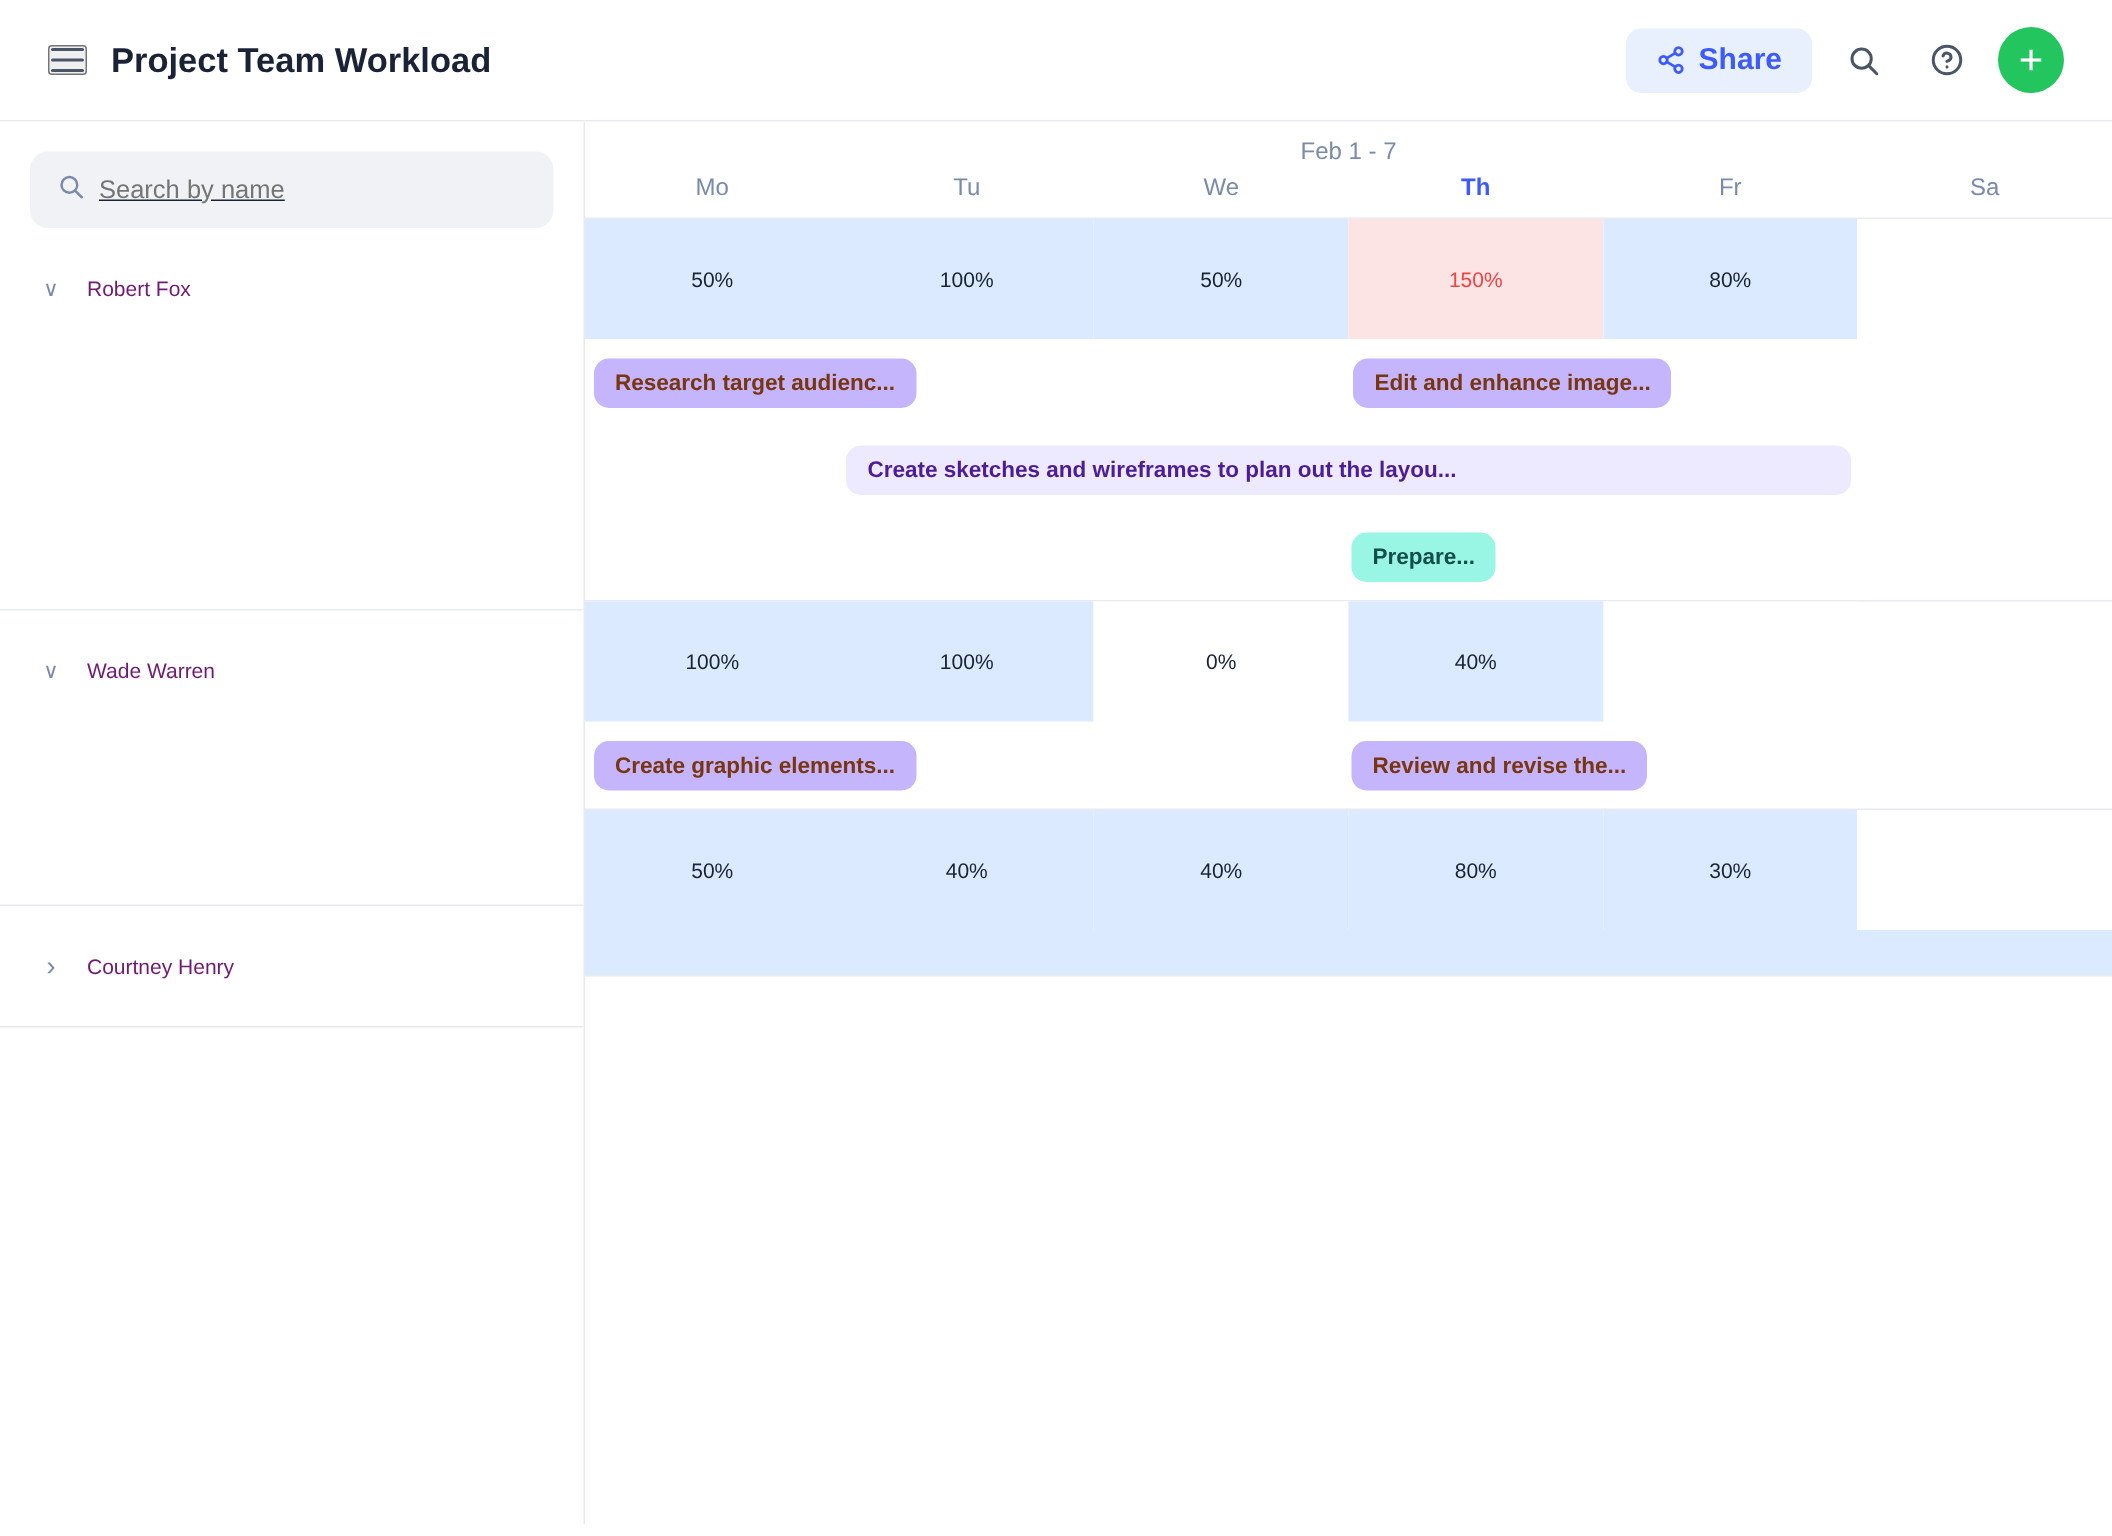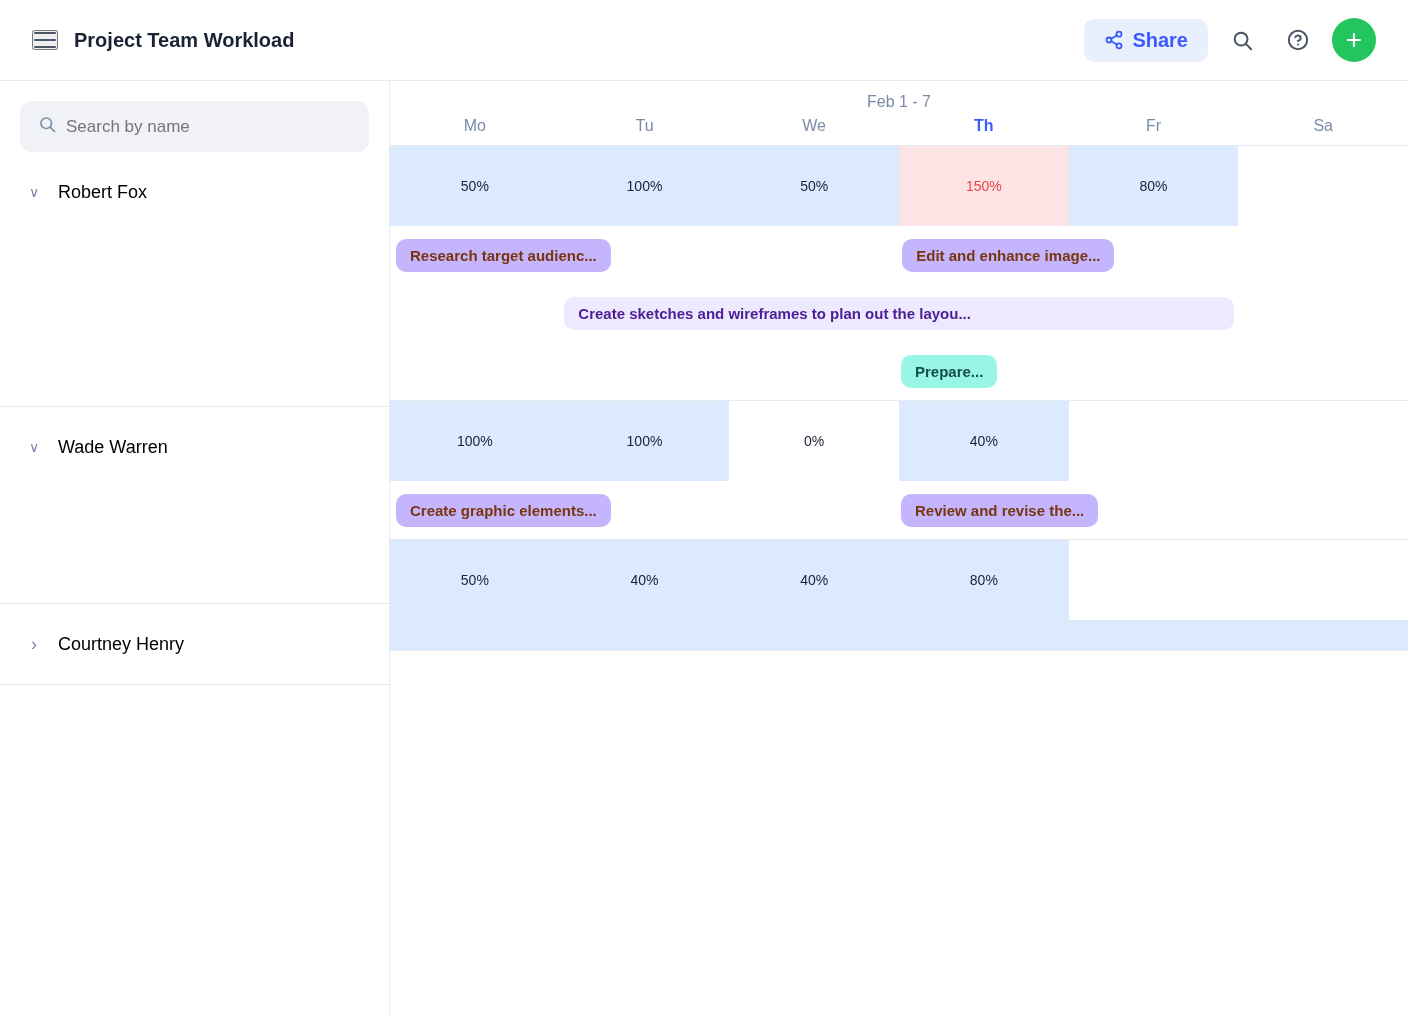--- a/index.html
+++ b/index.html
@@ -33,21 +33,21 @@
       cursor: pointer;
     }
     .menu-icon span {
       display: block;
       width: 22px;
       height: 2px;
       background: #4a5568;
       border-radius: 2px;
     }
     .page-title {
-      font-size: 20px;
+      font-size: 23px;
       font-weight: 700;
       color: #1a2236;
     }
     .header-right {
       display: flex;
       align-items: center;
       gap: 12px;
     }
     .share-btn {
       display: flex;
@@ -107,20 +107,21 @@
       flex-direction: column;
     }
     .search-bar {
       margin: 20px 20px 0 20px;
       display: flex;
       align-items: center;
       gap: 10px;
       background: #f0f2f5;
       border-radius: 12px;
       padding: 14px 18px;
+      text-decoration: underline;
     }
     .search-icon-wrap {
       color: #7a8aaa;
       font-size: 18px;
     }
     .search-input {
       border: none;
       background: transparent;
       font-size: 17px;
       color: #aab0be;
@@ -140,23 +141,23 @@
       height: 80px;
       cursor: pointer;
     }
     .chevron {
       font-size: 14px;
       color: #7a8aaa;
       width: 20px;
       text-align: center;
     }
     .person-name {
-      font-size: 18px;
+      font-size: 14px;
       font-weight: 500;
-      color: #000000;
+      color: #701a75;
     }
     
     .task-spacer {
       height: 58px;
     }
 
     
     .calendar {
       flex: 1;
       overflow: hidden;
@@ -435,20 +436,21 @@
         </div>
 
       </div>
 
       <div class="workload-section">
         <div class="workload-row">
           <div class="workload-cell filled-blue">50%</div>
           <div class="workload-cell filled-blue">40%</div>
           <div class="workload-cell filled-blue">40%</div>
           <div class="workload-cell filled-blue">80%</div>
+          <div class="workload-cell filled-blue">30%</div>
           <div class="workload-cell empty"></div>
         </div>
 
         <div style="height: 30px; background: #dbeafe; margin: 0;"></div>
       </div>
 
     </div>
   </div>
 </div>
 

